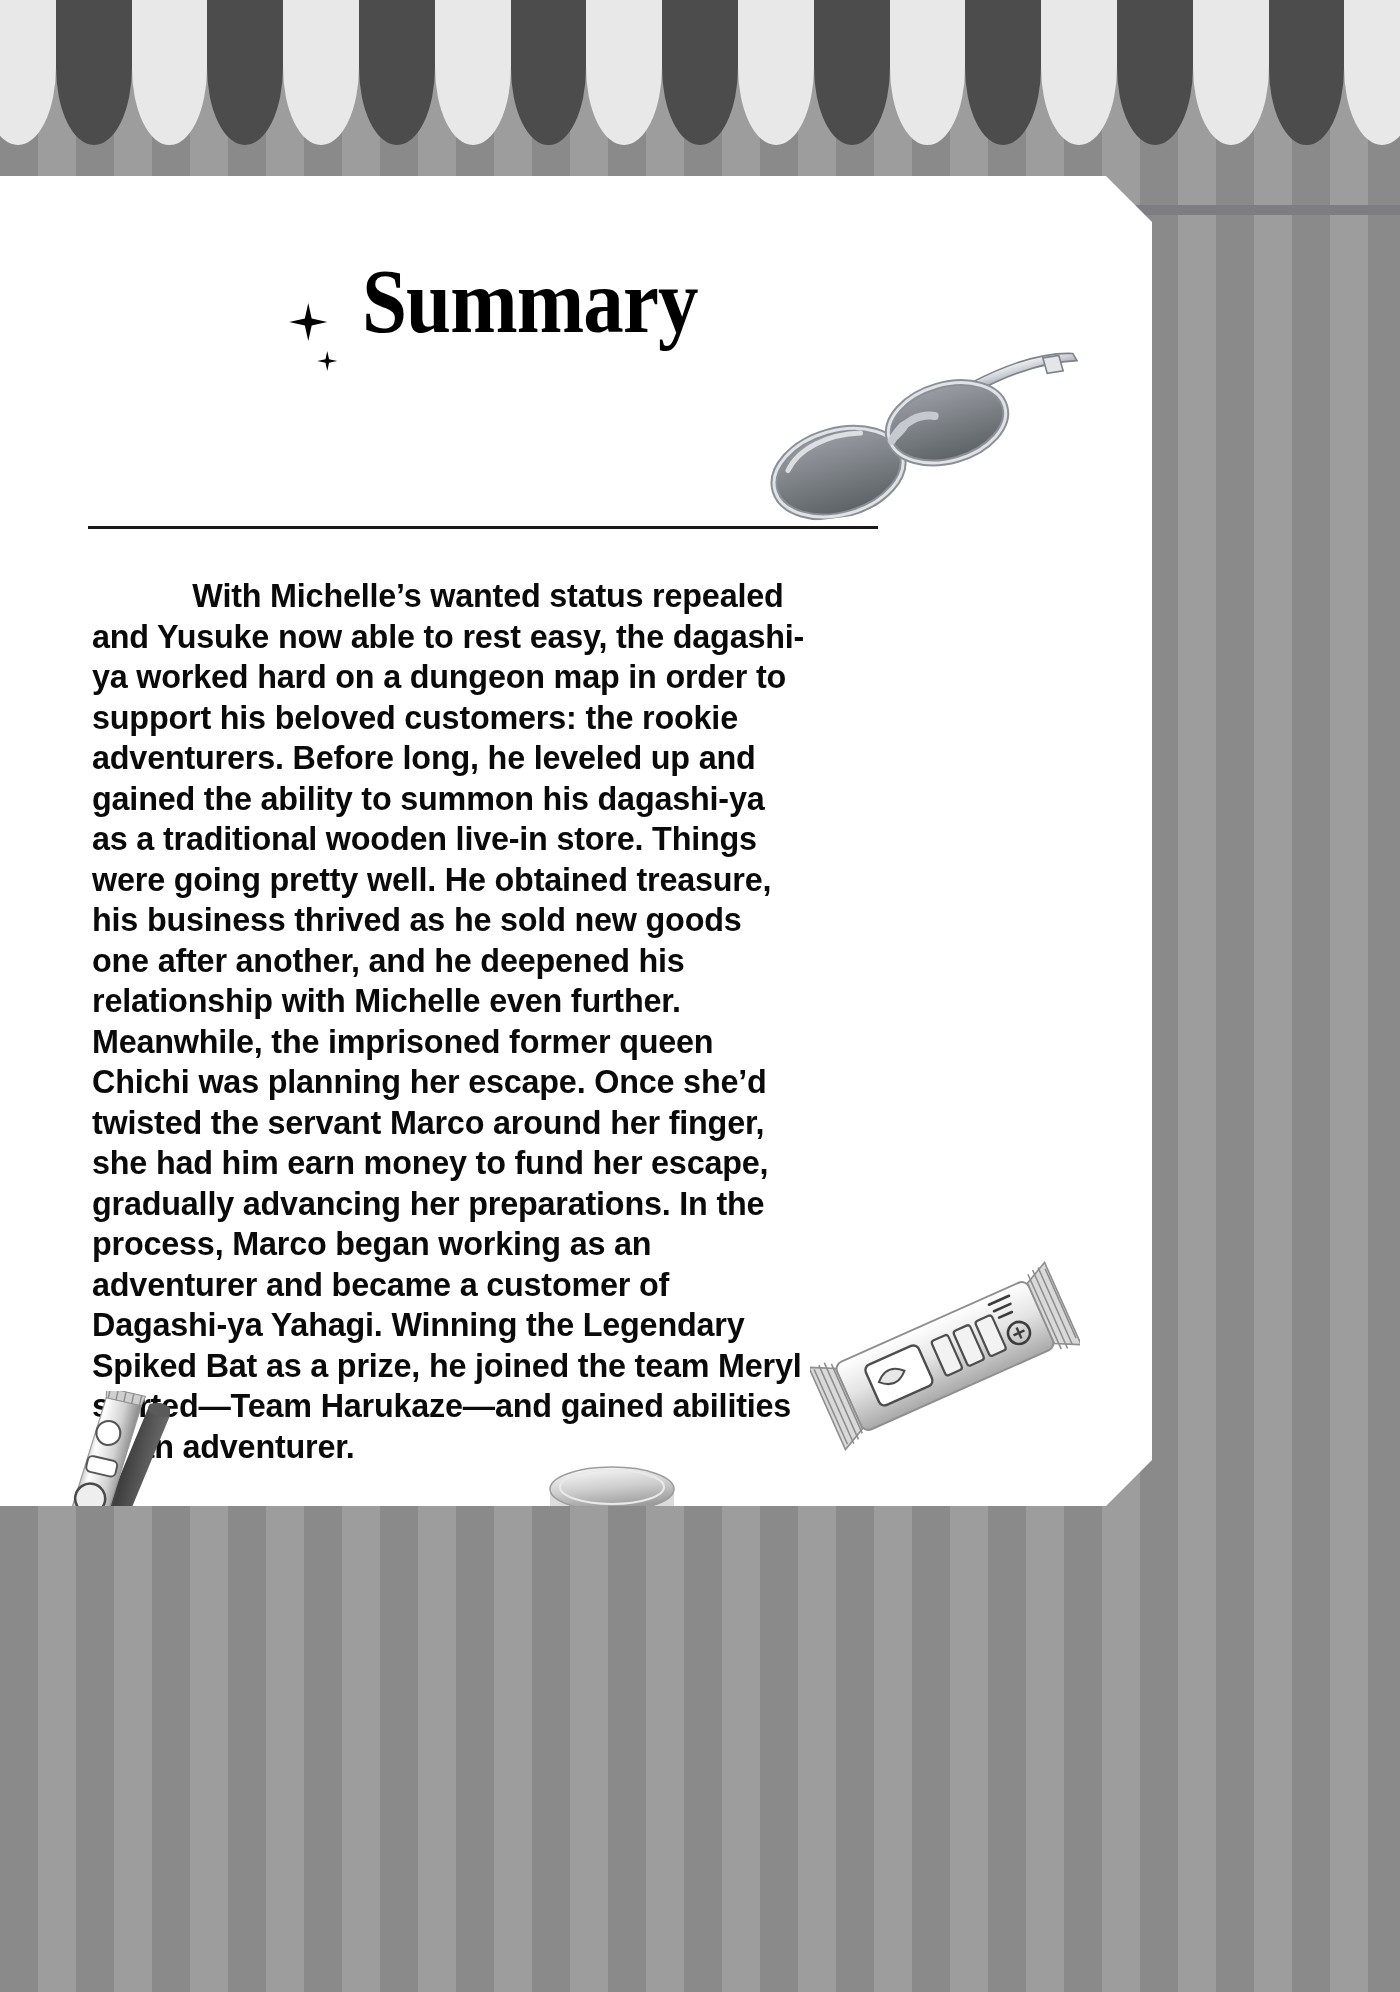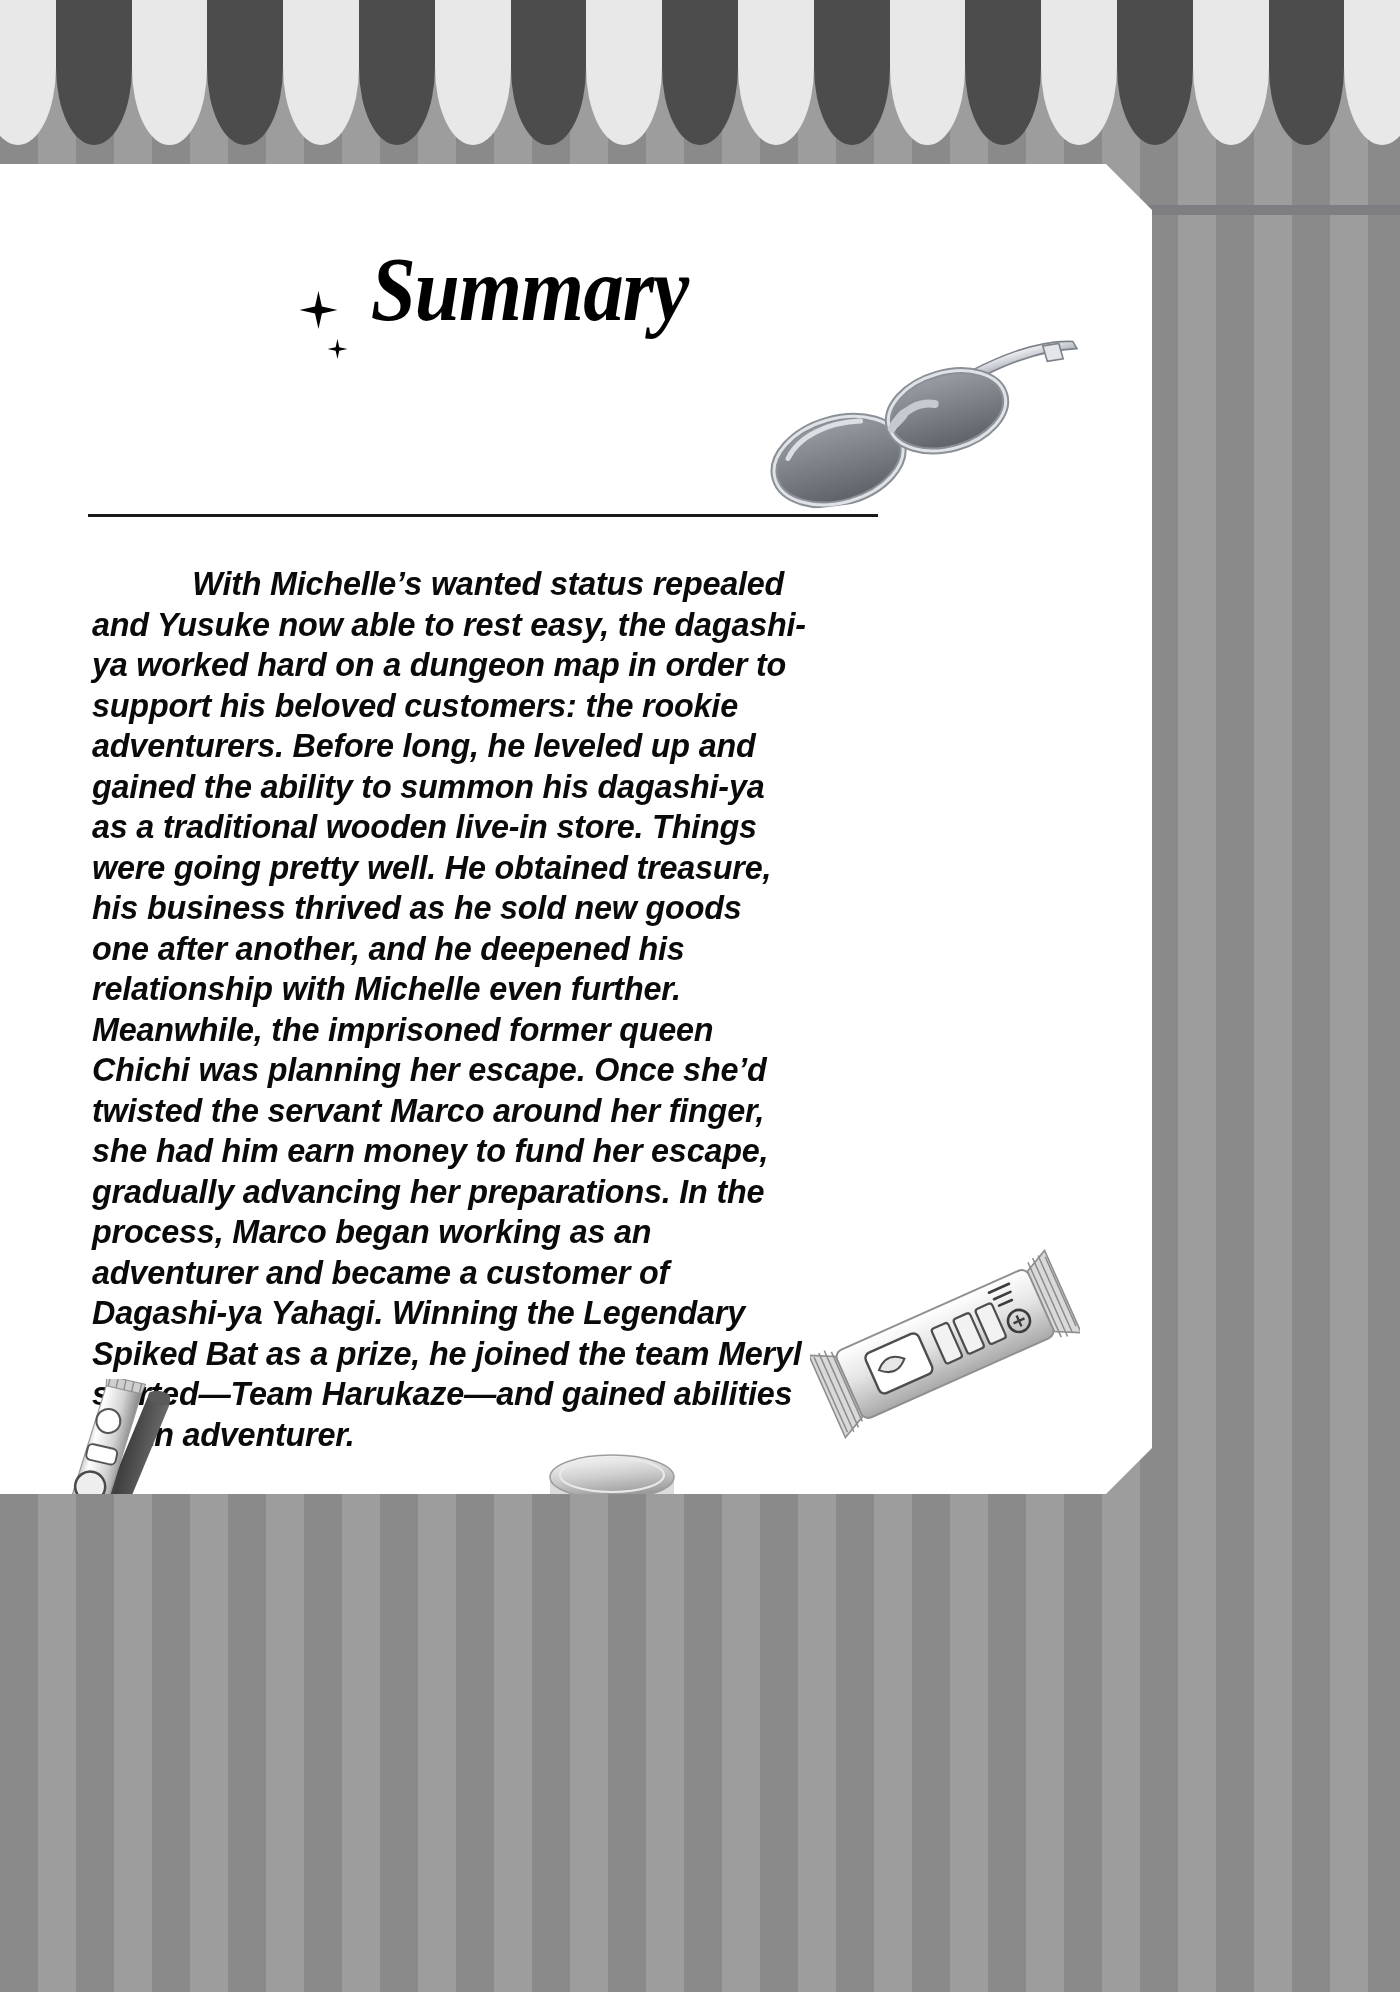--- a/index.html
+++ b/index.html
@@ -50,40 +50,39 @@
   .scallop.light { background: #e8e8e8; }
   .awning-rail {
     position: absolute; left: 0; top: 205px;
     width: 1400px; height: 10px;
     background: #7d7d82;
   }
 
   
   .card {
     position: absolute;
-    left: 0px; top: 164px;
+    left: 0px; top: 176px;
     width: 1152px; height: 1330px;
     background: #ffffff;
     -webkit-clip-path: polygon(
       0px 0px,
       1106px 0px,
       1152px 46px,
       1152px 1284px,
       1106px 1330px,
       0px 1330px
     );
     clip-path: polygon(
       0px 0px,
       1106px 0px,
       1152px 46px,
       1152px 1284px,
       1106px 1330px,
       0px 1330px
     );
-    font-style: italic;
   }
 
   
   .title-row {
     position: absolute;
     left: 0; top: 50px;
     width: 1060px;
     height: 150px;
     display: flex;
     align-items: center;

